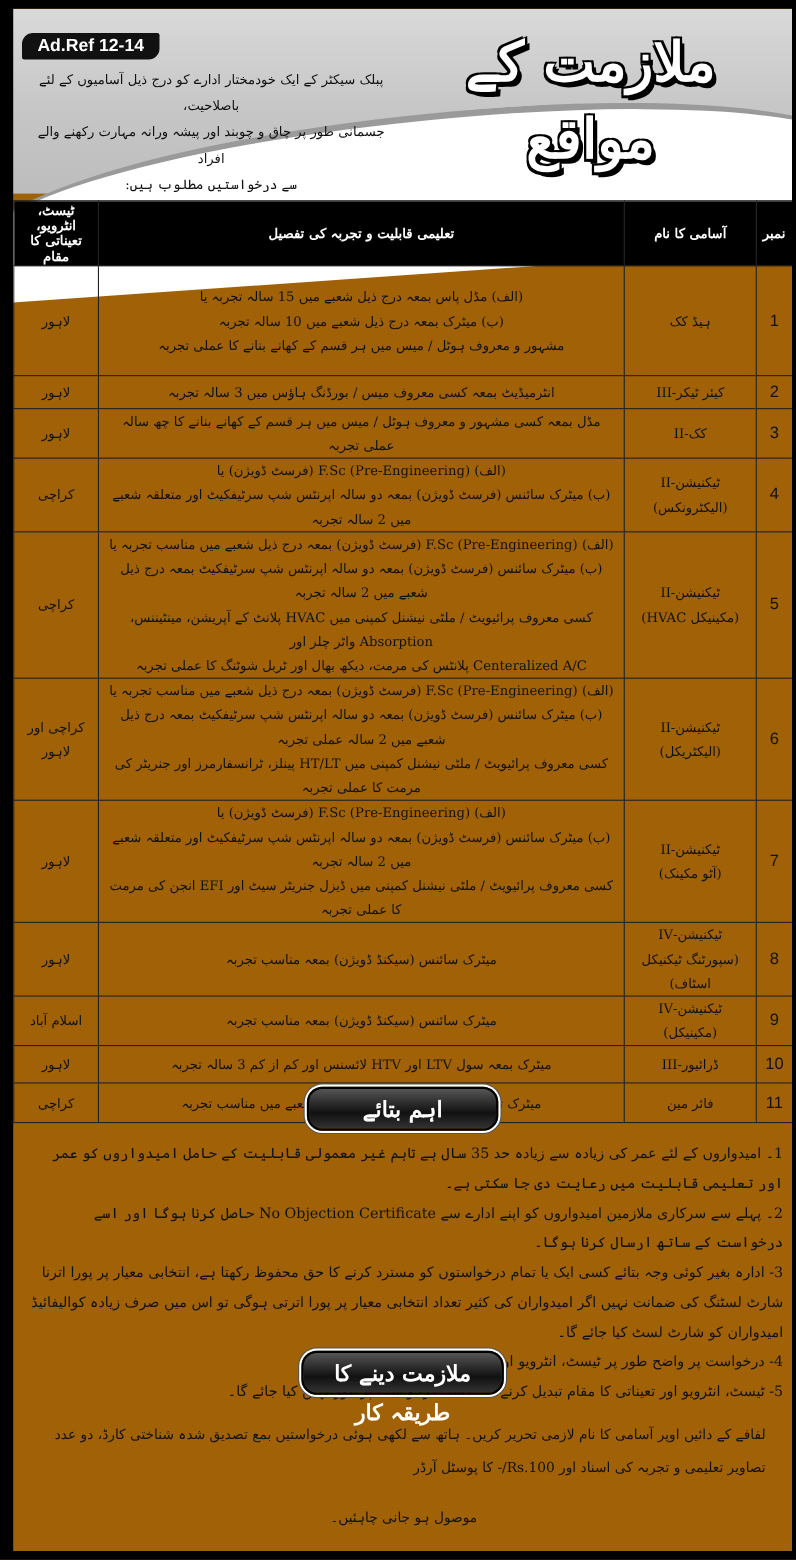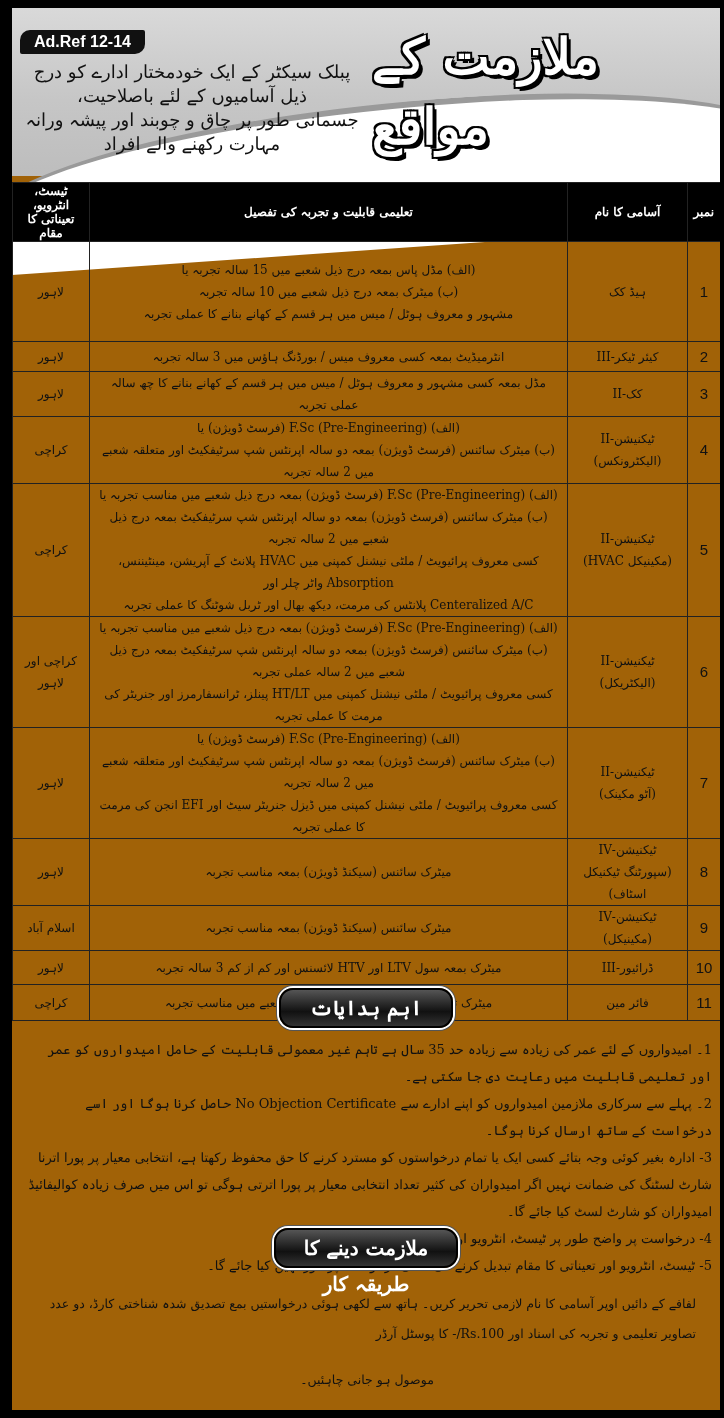--- a/index.html
+++ b/index.html
@@ -6,25 +6,25 @@
   body { width:724px; height:1418px; background:#000; position:relative; overflow:hidden;
          font-family:"DejaVu Sans", sans-serif; color:#111; }
   .page { position:absolute; left:12px; top:8px; width:708px; height:1402px; background:#a16207; overflow:hidden; }
   
   .hdr { position:absolute; left:0; top:0; width:708px; height:168px;
          background:linear-gradient(180deg,#d9d9d9 0%,#c6c6c6 55%,#bdbdbd 100%); }
   .swoosh { position:absolute; left:-40px; top:95px; width:820px; height:140px; background:#fff;
             border-top:6px solid #9a9a9a; border-radius:60% 40% 0 0 / 70% 45% 0 0; transform:rotate(-4deg); }
   .adref { position:absolute; left:8px; top:22px; background:#111; color:#fff; font-family:"Liberation Sans", sans-serif;
            font-weight:bold; font-size:16px; padding:3px 14px; border-radius:10px 2px 10px 2px; }
-  .title { position:absolute; right:18px; top:14px; width:330px; text-align:left; direction:rtl;
+  .title { position:absolute; right:18px; top:14px; width:330px; text-align:center; direction:rtl;
            font-family:"DejaVu Serif", serif; font-size:50px; font-weight:bold; color:#fff;
            text-shadow: 2px 2px 0 #000, -2px -2px 0 #000, 2px -2px 0 #000, -2px 2px 0 #000, 4px 4px 0 #000; line-height:70px; }
   .intro { position:absolute; left:10px; top:52px; width:340px; direction:rtl; text-align:center;
-           font-family:"DejaVu Serif", serif; font-size:18px; line-height:24px; color:#111; }
+           font-family:"DejaVu Serif", serif; font-size:12px; line-height:24px; color:#111; }
   
   table { position:absolute; left:0; top:174px; width:708px; border-collapse:collapse; direction:rtl; table-layout:fixed; }
   th, td { border:1.5px solid #222; padding:0 6px; vertical-align:middle; }
   th { background:#000; color:#fff; font-weight:bold; font-family:"DejaVu Serif", serif; font-size:12px; height:58px; }
   td { font-family:"DejaVu Serif", serif; font-size:12px; line-height:22px; }
   td.num { text-align:center; font-family:"Liberation Sans", sans-serif; font-size:15px; }
   td.post { text-align:center; }
   td.loc { text-align:center; }
   td.detail { text-align:center; }
   .line { display:block; }
@@ -45,20 +45,21 @@
 <body>
 
 <div class="page">
   <div class="hdr">
     <div class="swoosh"></div>
     <div class="adref">Ad.Ref 12-14</div>
     <div class="title">ملازمت کے مواقع</div>
     <div class="intro">
       <div>پبلک سیکٹر کے ایک خودمختار ادارے کو درج ذیل آسامیوں کے لئے باصلاحیت،</div>
       <div>جسمانی طور پر چاق و چوبند اور پیشہ ورانہ مہارت رکھنے والے افراد</div>
+      <div>سے درخواستیں مطلوب ہیں:</div>
     </div>
   </div>
 
   <table>
     <colgroup>
       <col style="width:33px">
         <col style="width:120px">
         <col style="width:478px">
         <col style="width:77px">
     </colgroup>
@@ -192,21 +193,21 @@
             <span class="line">فائر مین</span>
           </td>
           <td class="detail">
             <span class="line">میٹرک ترجیحاً فرسٹ ڈویژن بمعہ متعلقہ شعبے میں مناسب تجربہ</span>
           </td>
           <td class="loc">کراچی</td>
         </tr>
       </tbody>
   </table>
 
-  <div class="pill" style="top:980px;">اہم ہدایات</div>
+  <div class="pill" style="top:980px;">اہم بتائے</div>
   <div class="instructions">
     <p>1۔ امیدواروں کے لئے عمر کی زیادہ سے زیادہ حد 35 سال ہے تاہم غیر معمولی قابلیت کے حامل امیدواروں کو عمر اور تعلیمی قابلیت میں رعایت دی جا سکتی ہے۔</p>
     <p>2۔ پہلے سے سرکاری ملازمین امیدواروں کو اپنے ادارے سے No Objection Certificate حاصل کرنا ہوگا اور اسے درخواست کے ساتھ ارسال کرنا ہوگا۔</p>
     <p>3- ادارہ بغیر کوئی وجہ بتائے کسی ایک یا تمام درخواستوں کو مسترد کرنے کا حق محفوظ رکھتا ہے، انتخابی معیار پر پورا اترنا شارٹ لسٹنگ کی ضمانت نہیں اگر امیدواران کی کثیر تعداد انتخابی معیار پر پورا اترتی ہوگی تو اس میں صرف زیادہ کوالیفائیڈ امیدواران کو شارٹ لسٹ کیا جائے گا۔</p>
     <p style="padding-right:0">4- درخواست پر واضح طور پر ٹیسٹ، انٹرویو اور تعیناتی کا مقام تحریر کیا جائے۔</p>
     <p>5- ٹیسٹ، انٹرویو اور تعیناتی کا مقام تبدیل کرنے کی کسی درخواست پر غور نہیں کیا جائے گا۔</p>
   </div>
 
   <div class="pill" style="top:1220px; width:180px;">ملازمت دینے کا طریقہ کار</div>
   <div class="method">

